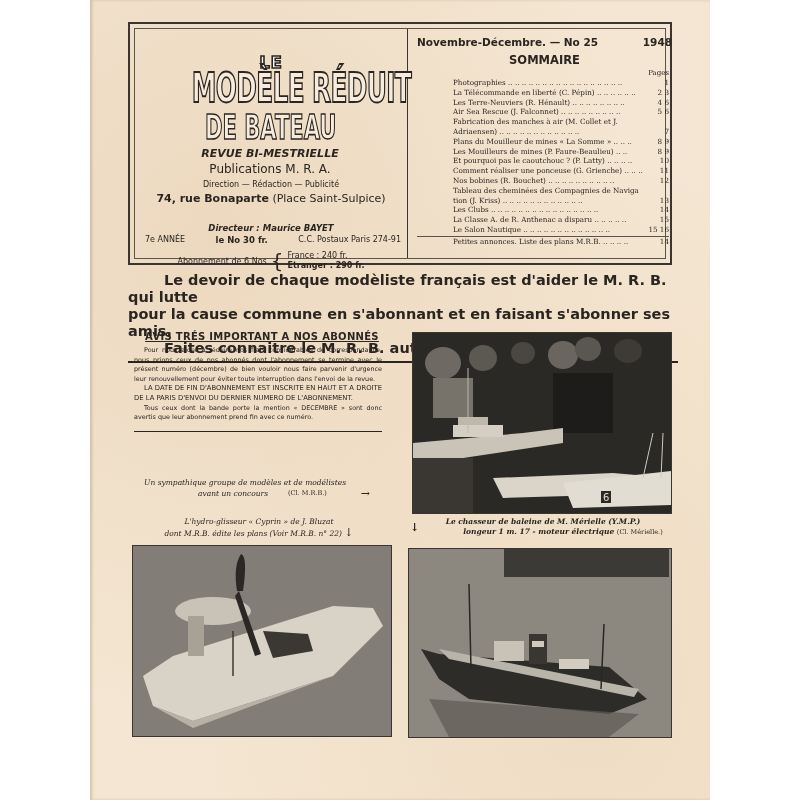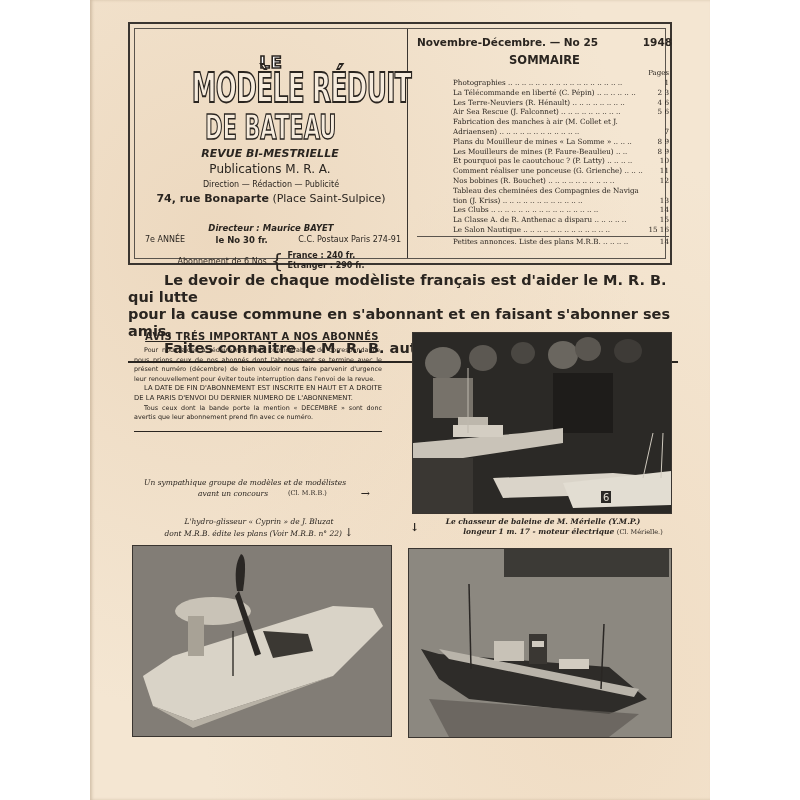--- a/index.html
+++ b/index.html
@@ -77,21 +77,21 @@
       <div class="abs directeur">Directeur : Maurice BAYET</div>
       <div class="abs annee-row">
         <span>7e ANNÉE</span>
         <span style="font-weight:bold;font-size:8.5px">le No 30 fr.</span>
         <span>C.C. Postaux Paris 274-91</span>
       </div>
       <div class="abs abon">
         <span>Abonnement de 6 Nos</span>
         <span class="brace">{</span>
         <span class="abon-prices">
-          <span style="display:block;font-weight:bold">France : 240 fr.</span>
+          <span style="display:block;font-weight:normal">France : 240 fr.</span>
           <span style="display:block;font-weight:bold">Etranger : 290 fr.</span>
         </span>
       </div>
 
       <div class="abs issue">
         <span>Novembre-Décembre. — No 25</span>
         <span>1948</span>
       </div>
       <div class="abs sommaire-title">SOMMAIRE</div>
       <div class="abs pages-lbl">Pages</div>

